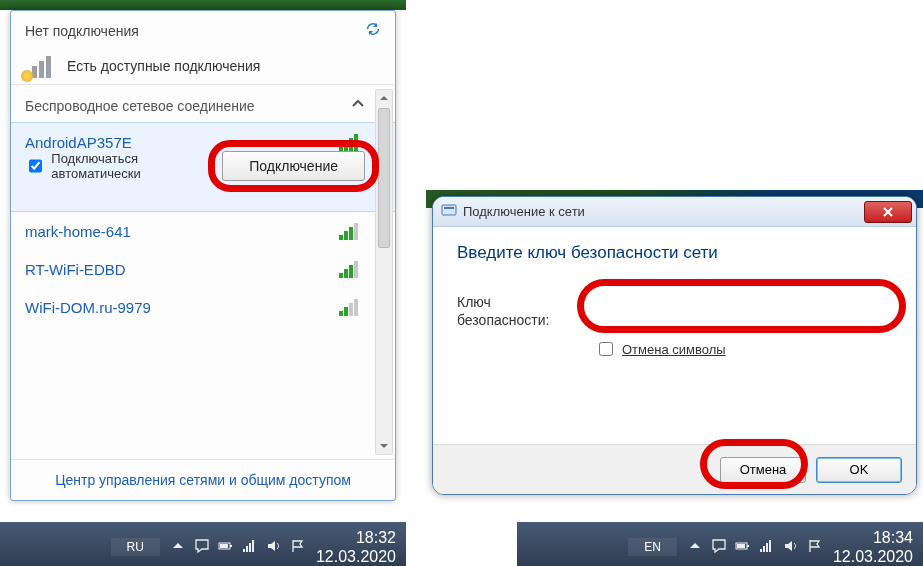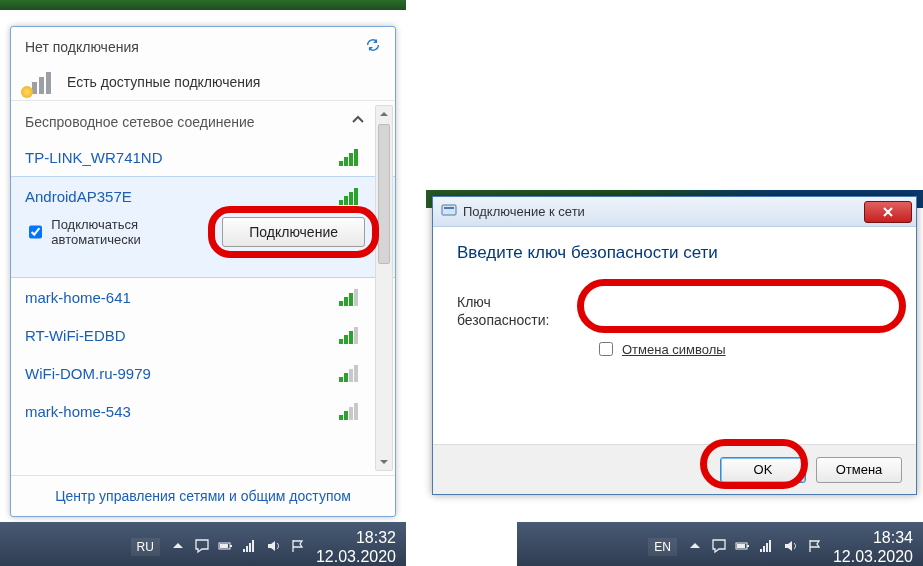--- a/index.html
+++ b/index.html
@@ -15,21 +15,21 @@
   }
   .desktop-bg {
     position: absolute;
     background: linear-gradient(180deg, #2b6b2b 0%, #1e4f1e 100%);
   }
   .bg-left { left:0; top:0; width:406px; height:10px; }
 
   
   .net-flyout {
     position: absolute;
-    left: 10px; top: 26px;
+    left: 10px; top: 10px;
     width: 386px; height: 491px;
     background: #fdfdfd;
     border: 1px solid #7aa7d8;
     border-radius: 3px;
     box-shadow: 0 0 6px rgba(0,0,0,.25);
     display: flex;
     flex-direction: column;
     overflow: hidden;
   }
   .net-header {
@@ -96,21 +96,21 @@
   }
   .net-item.expanded .row1{display:flex;justify-content:space-between;width:100%;align-items:center}
   .net-item .sig {width:26px;height:18px;position:relative}
   .net-item .sig .bar{position:absolute;bottom:0;width:4px;background:#29a329}
   .net-item .sig .b1{left:0;height:5px}
   .net-item .sig .b2{left:5px;height:9px}
   .net-item .sig .b3{left:10px;height:13px}
   .net-item .sig .b4{left:15px;height:17px}
   .net-item .sig.dim .b3,.net-item .sig.dim .b4{background:#c8c8c8}
   .net-item .sig.dim2 .b4{background:#c8c8c8}
-  .connect-row{display:flex;align-items:center;justify-content:space-between;width:100%;margin-top:12px}
+  .connect-row{display:flex;align-items:center;justify-content:space-between;width:100%;}
   .auto-chk{display:flex;align-items:center;gap:6px;color:#333;font-size:13px}
   .auto-chk input{width:14px;height:14px}
   .connect-btn-wrap{position:relative;display:inline-block}
   .connect-btn{
     padding:6px 26px;font-size:14px;color:#222;
     background:linear-gradient(#fdfdfd,#e9e9e9);
     border:1px solid #9c9c9c;border-radius:3px;cursor:pointer
   }
   .red-ring{position:absolute;inset:-11px -14px;border:7px solid #e10000;border-radius:22px;pointer-events:none}
   .net-footer{
@@ -120,21 +120,21 @@
   .net-footer a{color:#1a5eb8;text-decoration:none}
 
   
   .dlg-outer{
     position:absolute; left:426px; top:190px; width:497px; height:311px;
   }
   .dlg-bg-strip{position:absolute;left:0;right:0;top:0;height:18px;background:linear-gradient(90deg,#275a27,#1e4f1e 40%,#0a3a6b 70%,#0a3a6b)}
   .dlg-frame{
     position:absolute; left:6px; top:6px; right:6px; bottom:6px;
     background:#fff; border:1px solid #4a7ab0;
-    border-radius:0; box-shadow:0 0 8px rgba(0,0,0,.35);
+    border-radius:12px; box-shadow:0 0 8px rgba(0,0,0,.35);
     display:flex;flex-direction:column;overflow:hidden
   }
   .dlg-title{
     height:30px;background:linear-gradient(#eef3fa,#d7e3f2);
     border-bottom:1px solid #b9cde4;
     display:flex;align-items:center;justify-content:space-between;
     padding:0 0 0 8px;font-size:13px;color:#333
   }
   .dlg-title-left{display:flex;align-items:center;gap:6px}
   .dlg-close{
@@ -167,21 +167,21 @@
   .dlg-btn.default{border:1px solid #3a8ccc;box-shadow:0 0 0 1px #7fc0f0 inset}
   .ok-ring{position:absolute;right:108px;top:-6px;width:108px;height:50px;border:7px solid #e10000;border-radius:26px;pointer-events:none}
 
   
   .taskbar{
     position:absolute;height:44px;left:0;width:406px;bottom:0;padding-top:6px;
     background:linear-gradient(#485a74,#2f3d52);
     color:#fff;display:flex;align-items:center;justify-content:flex-end;gap:10px;padding-right:10px
   }
   .taskbar.right{left:517px;width:406px}
-  .taskbar .lang{background:rgba(255,255,255,.08);padding:2px 6px;border-radius:0;font-size:12px}
+  .taskbar .lang{background:rgba(255,255,255,.08);padding:2px 16px;border-radius:0;font-size:12px}
   .tray{display:flex;align-items:center;gap:8px}
   .tray svg{width:16px;height:16px;opacity:.9}
   .clock{display:flex;flex-direction:column;align-items:flex-end;font-size:16px;line-height:1.2;color:#fff}
 </style>
 </head>
 <body>
 
 <div class="desktop-bg bg-left"></div>
 
 <div class="net-flyout">
@@ -222,29 +222,20 @@
         </div>
     </div>
 
     <div class="section-title">
       <span>Беспроводное сетевое соединение</span>
       <span class="chev"><svg viewBox="0 0 14 14">
             <path d="M2 9l5-5 5 5" fill="none" stroke="#555" stroke-width="2"></path>
           </svg></span>
     </div>
 
-    <div class="net-item">
-      <span>TP-LINK_WR741ND</span>
-      <span class="sig">
-          <span class="bar b1"></span>
-          <span class="bar b2"></span>
-          <span class="bar b3"></span>
-          <span class="bar b4"></span>
-        </span>
-    </div>
 
     <div class="net-item expanded">
       <div class="row1">
         <span>AndroidAP357E</span>
         <span class="sig">
             <span class="bar b1"></span>
             <span class="bar b2"></span>
             <span class="bar b3"></span>
             <span class="bar b4"></span>
           </span>
@@ -274,29 +265,20 @@
       <span>RT-WiFi-EDBD</span>
       <span class="sig dim2">
           <span class="bar b1"></span>
           <span class="bar b2"></span>
           <span class="bar b3"></span>
           <span class="bar b4"></span>
         </span>
     </div>
     <div class="net-item">
       <span>WiFi-DOM.ru-9979</span>
-      <span class="sig dim">
-          <span class="bar b1"></span>
-          <span class="bar b2"></span>
-          <span class="bar b3"></span>
-          <span class="bar b4"></span>
-        </span>
-    </div>
-    <div class="net-item">
-      <span>mark-home-543</span>
       <span class="sig dim">
           <span class="bar b1"></span>
           <span class="bar b2"></span>
           <span class="bar b3"></span>
           <span class="bar b4"></span>
         </span>
     </div>
   </div>
 
   <div class="net-footer">
@@ -329,22 +311,22 @@
         <span class="key-ring"></span>
         <div class="key-label">Ключ безопасности:</div>
       </div>
       <label class="hide-row">
         <input type="checkbox" style="">
         <span>Отмена символы</span>
       </label>
     </div>
     <div class="dlg-footer">
       <span class="ok-ring"></span>
+      <button class="dlg-btn">Отмена</button>
       <button class="dlg-btn default">OK</button>
-      <button class="dlg-btn">Отмена</button>
     </div>
   </div>
 </div>
 
 <div class="taskbar">
   <span class="lang">RU</span>
   <span class="tray">
     <span><svg viewBox="0 0 16 16">
           <path d="M3 10l5-5 5 5z" fill="#fff"></path>
         </svg></span>

